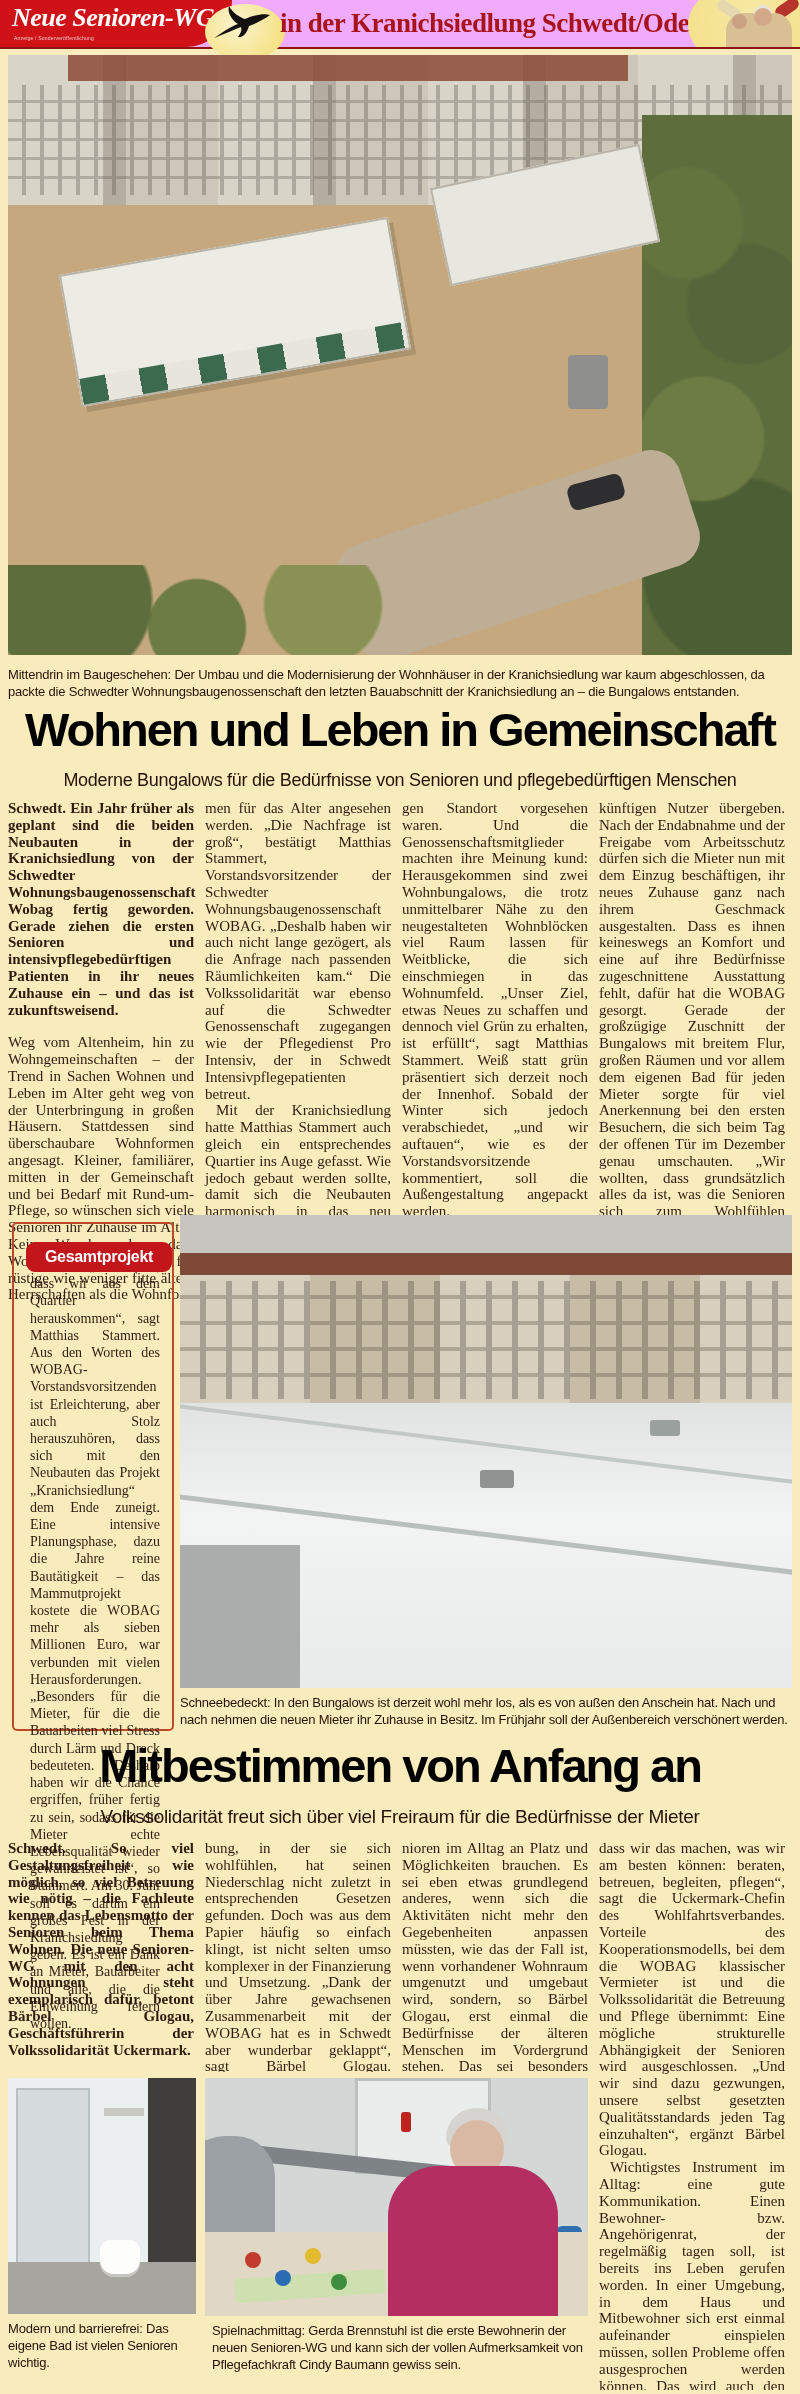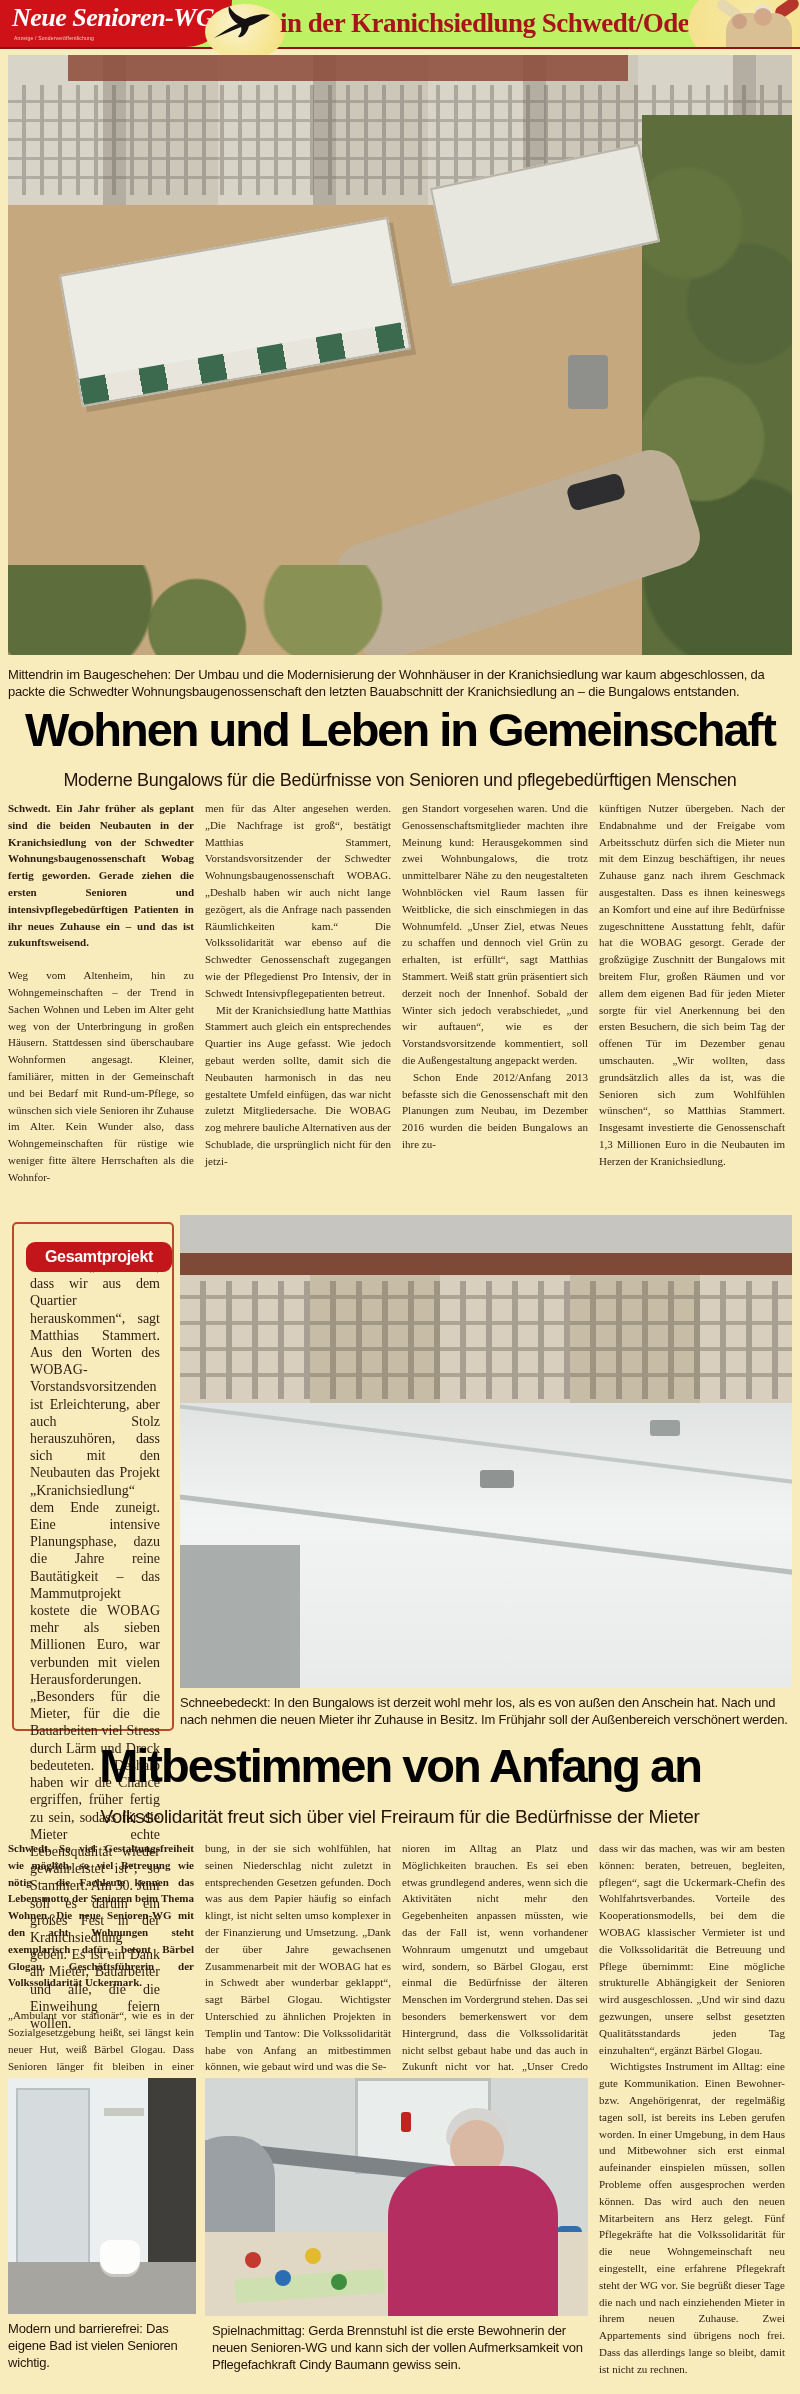--- a/index.html
+++ b/index.html
@@ -1,19 +1,19 @@
 <!DOCTYPE html>
 <html lang="de"><head>
 <meta charset="utf-8">
 <style>
   html,body{margin:0;padding:0;}
   .paper{position:relative;width:800px;height:2394px;background:#f8ecbd;overflow:hidden;
          font-family:"Liberation Serif",serif;color:#2e1c10;}
   
-  .hdr{position:absolute;top:0;left:0;width:800px;height:47px;background:#bef264;border-bottom:2px solid #8e1212;}
+  .hdr{position:absolute;top:0;left:0;width:800px;height:47px;background:#f0abfc;border-bottom:2px solid #8e1212;}
   .hdr-banner{position:absolute;top:0;left:0;width:232px;height:47px;background:#cf1217;
               border-radius:0 0 120px 0;}
   .banner-title{position:absolute;top:3px;left:12px;width:205px;color:#fff;
                 font-family:"Liberation Serif",serif;font-style:italic;font-weight:bold;
                 font-size:26px;letter-spacing:-0.5px;white-space:nowrap;}
   .banner-sub{position:absolute;top:35px;left:14px;color:#f3c9c9;font-family:"Liberation Sans",sans-serif;
               font-size:5px;letter-spacing:0.2px;}
   .sun{position:absolute;top:4px;left:205px;width:80px;height:56px;border-radius:50%;
        background:radial-gradient(circle at 40% 35%,#fbf3cf,#f2dd6e);}
   .crane{position:absolute;top:2px;left:210px;width:62px;height:42px;}
@@ -100,21 +100,21 @@
   .g-chair{bottom:0;left:70px;width:34px;height:80px;background:#d8952f;border-radius:6px;}
   .g-chair2{bottom:0;right:6px;width:26px;height:90px;background:#2f6fb0;border-radius:6px;}
   
   .caption{position:absolute;font-family:"Liberation Sans",sans-serif;font-size:13px;line-height:17px;
            color:#241307;text-align:left;letter-spacing:-0.2px;}
   .headline{position:absolute;width:800px;text-align:center;font-family:"Liberation Sans",sans-serif;
             font-weight:bold;color:#000000;font-size:47px;letter-spacing:-2px;}
   .subhead{position:absolute;width:800px;text-align:center;font-family:"Liberation Sans",sans-serif;
            color:#241307;font-size:18px;letter-spacing:-0.3px;}
   .col{position:absolute;width:186px;}
-  .body-p{margin:0;font-size:11px;line-height:16.8px;text-align:justify;color:#2e1c10;}
+  .body-p{margin:0;font-size:15px;line-height:16.8px;text-align:justify;color:#2e1c10;}
   .body-p.b{font-weight:bold;}
   .body-p.ind{text-indent:11px;}
   .body-p + .body-p{margin-top:0;}
   .gap{height:16px;}
   .gp-label{position:absolute;top:1242px;left:26px;width:146px;height:30px;background:#c3161b;
             border-radius:9px;color:#fff;font-family:"Liberation Sans",sans-serif;font-weight:bold;
             font-size:16px;text-align:center;line-height:30px;z-index:2;letter-spacing:-0.3px;}
   .gp-box{position:absolute;top:1222px;left:12px;width:158px;height:505px;border:2px solid #bc4a28;
           border-radius:5px;}
   .gp-text{position:absolute;top:1258px;left:30px;width:130px;}

